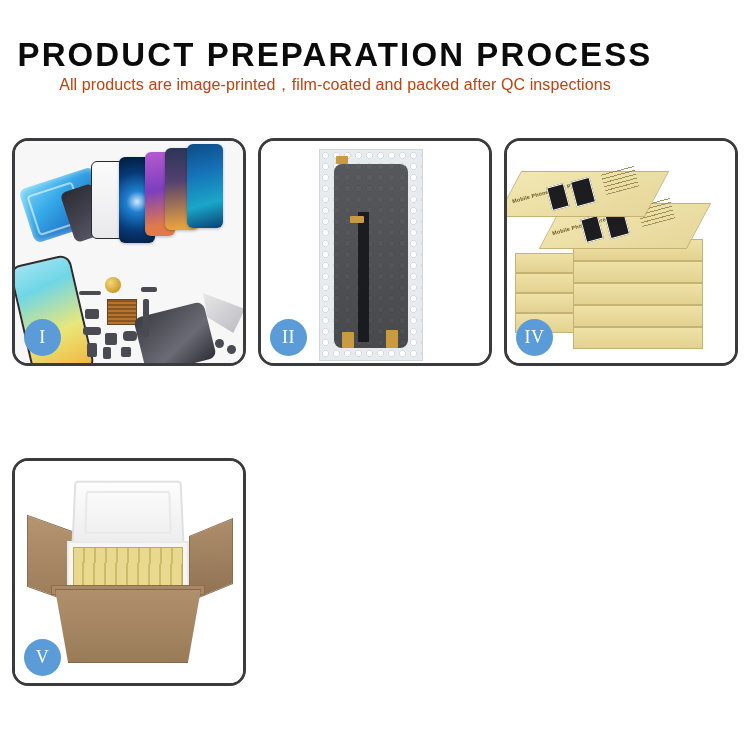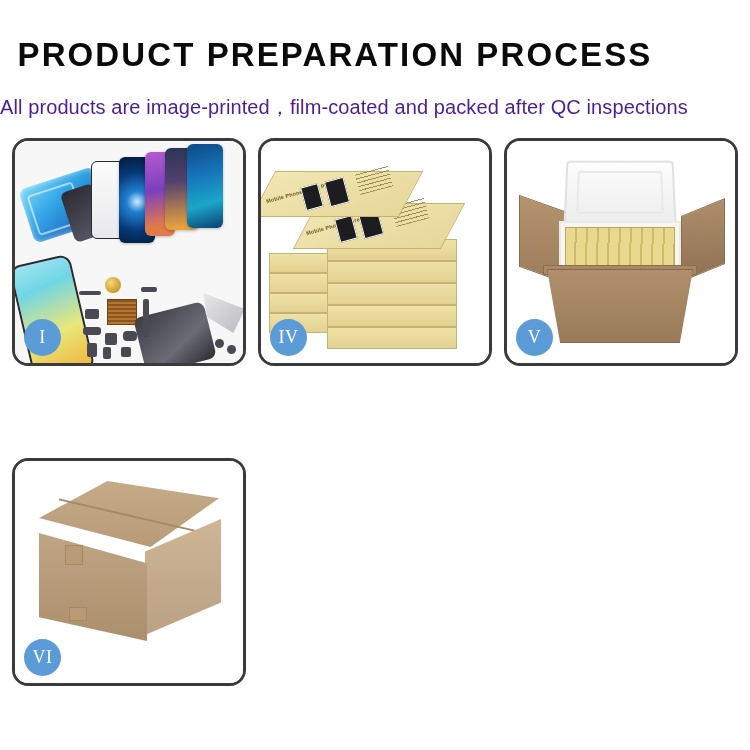--- a/index.html
+++ b/index.html
@@ -13,23 +13,23 @@
 
   
   .header { width: 100%; text-align: center; padding-top: 38px; }
   .title {
     font-family: "Liberation Sans", sans-serif;
     font-size: 33px; font-weight: 700; color: #0b0b0b;
     letter-spacing: 2.1px; line-height: 1.0;
     white-space: nowrap;
   }
   .subtitle {
-    margin-top: 23px;
+    margin-top: 4px;
     font-family: "Liberation Sans", sans-serif;
-    font-size: 20px; font-weight: 400; color: #4c1d95;
+    font-size: 16px; font-weight: 400; color: #c2410c;
     letter-spacing: .1px; white-space: nowrap;
   }
 
   
   .grid {
     position: absolute;
     left: 12px; top: 138px;
     width: 726px; height: 600px;
     display: grid;
     grid-template-columns: repeat(3, 234px);
@@ -309,20 +309,33 @@
         <div class="dot" style="left:106px;top:206px;width:10px;height:10px;"></div>
         <div class="dot" style="left:126px;top:146px;width:16px;height:5px;"></div>
         <div class="dot" style="left:128px;top:158px;width:6px;height:38px;"></div>
         <div class="dot" style="left:88px;top:206px;width:8px;height:12px;"></div>
         <div class="dot" style="left:200px;top:198px;width:9px;height:9px;border-radius:50%;"></div>
         <div class="dot" style="left:212px;top:204px;width:9px;height:9px;border-radius:50%;"></div>
       </div>
       <div class="badge">I</div>
     </div>
 
+    <div class="panel">
+      <div class="stage p2">
+        <div class="bw-wrap">
+          <div class="bw-screen"></div>
+          <div class="bw-flex"></div>
+          <div class="bw-tab" style="left:16px;top:6px;width:12px;height:8px;"></div>
+          <div class="bw-tab" style="left:30px;top:66px;width:14px;height:7px;"></div>
+          <div class="bw-tab" style="left:22px;top:182px;width:12px;height:16px;"></div>
+          <div class="bw-tab" style="left:66px;top:180px;width:12px;height:18px;"></div>
+        </div>
+      </div>
+      <div class="badge">II</div>
+    </div>
 
 
     <div class="panel">
       <div class="stage p4">
 
         <div class="bx" style="left:8px;top:112px;width:92px;height:20px;"></div>
         <div class="bx" style="left:8px;top:132px;width:92px;height:20px;"></div>
         <div class="bx" style="left:8px;top:152px;width:92px;height:20px;"></div>
         <div class="bx" style="left:8px;top:172px;width:92px;height:20px;"></div>
 
@@ -353,26 +366,15 @@
         <div class="c5-flapR"></div>
         <div class="c5-lid"></div>
         <div class="c5-foam"></div>
         <div class="c5-yellow"></div>
         <div class="c5-rim"></div>
         <div class="c5-body"></div>
       </div>
       <div class="badge">V</div>
     </div>
 
-    <div class="panel">
-      <div class="stage p6">
-        <div class="c6-top"></div>
-        <div class="c6-seam"></div>
-        <div class="c6-side"></div>
-        <div class="c6-front"></div>
-        <div class="c6-tapeA"></div>
-        <div class="c6-tapeB"></div>
-      </div>
-      <div class="badge">VI</div>
-    </div>
 
   </div>
 </div>
 
 </body></html>

